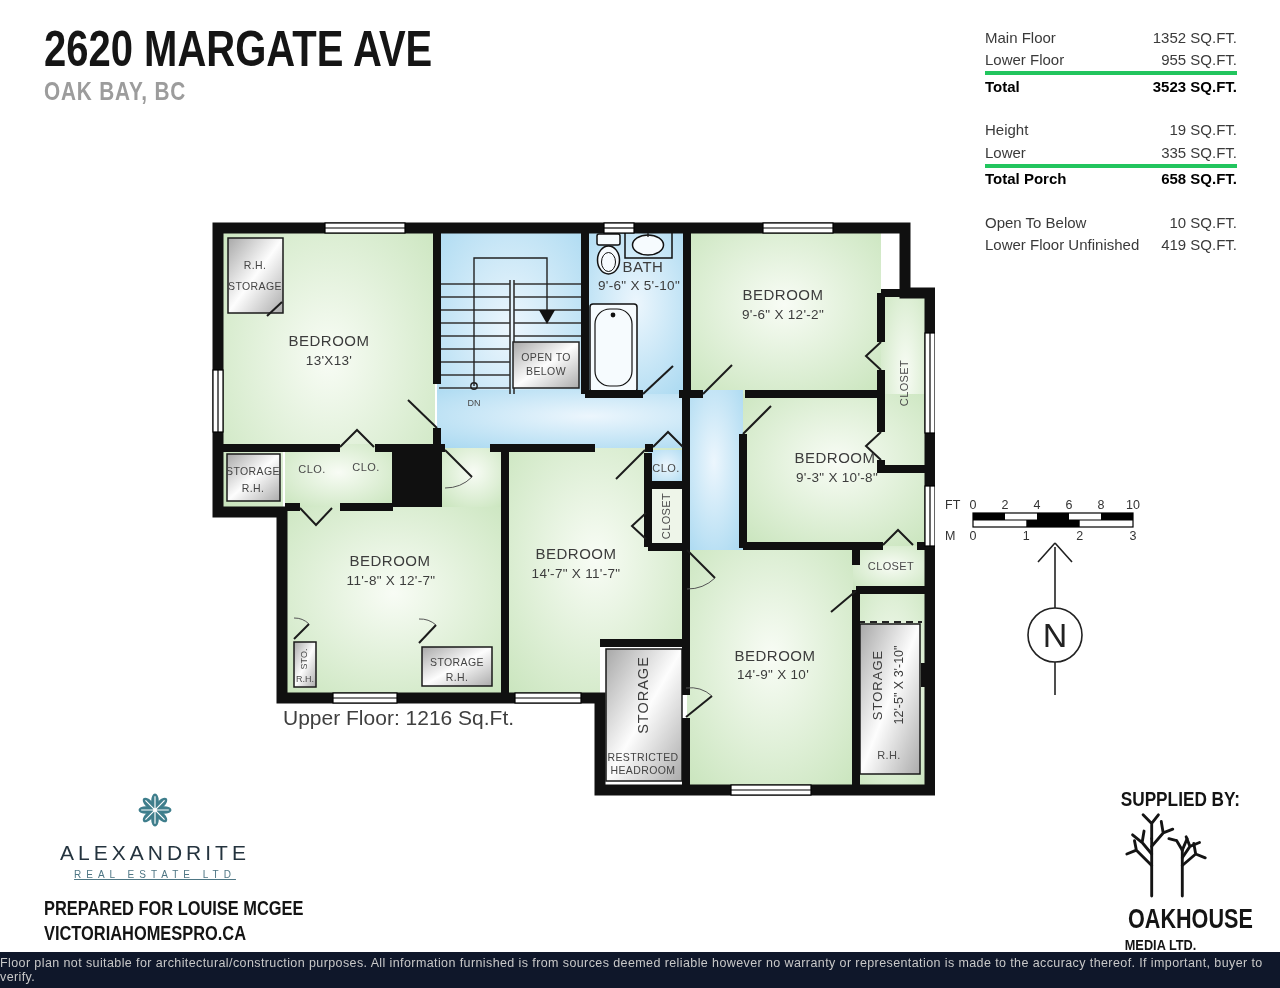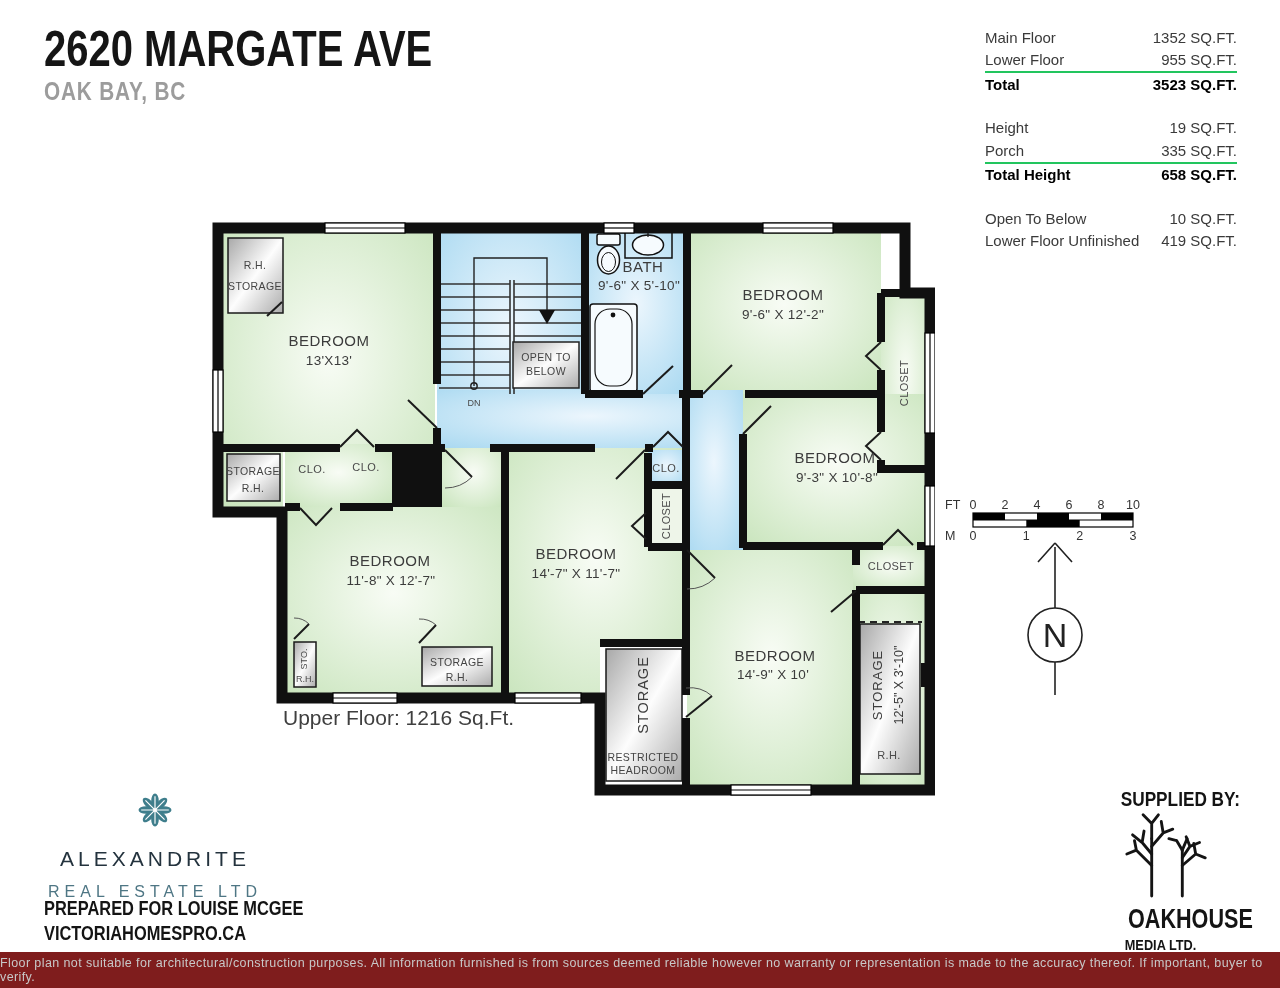--- a/index.html
+++ b/index.html
@@ -9,50 +9,50 @@
 
   
   .title{left:44px;top:20px;font-size:50px;font-weight:800;color:#151515;
          transform:scaleX(.8);transform-origin:0 0;letter-spacing:0;white-space:nowrap;}
   .subtitle{left:44px;top:76px;font-size:26px;font-weight:800;color:#9c9c9c;
          transform:scaleX(.8);transform-origin:0 0;letter-spacing:1px;white-space:nowrap;}
 
   
   .stats{left:985px;top:26px;width:252px;font-size:15px;color:#3a3a3a;}
   .srow{display:flex;justify-content:space-between;align-items:center;height:22.5px;text-align:center;}
-  .srow.total{font-weight:bold;color:#000;border-top:2px solid #22c55e;}
+  .srow.total{font-weight:bold;color:#000;border-top:4px solid #22c55e;}
   .sgap{height:21px;}
 
   
   .plannote{left:283px;top:704px;font-size:21px;color:#3f3f3f;line-height:27px;}
 
   
   .scalebar{left:935px;top:492px;}
   .north{left:1008px;top:535px;}
 
   
   .agency{left:40px;top:793px;width:230px;text-align:center;}
-  .agency-name{font-size:21px;letter-spacing:4px;color:#24333e;margin-top:16px;white-space:nowrap;}
-  .agency-sub{font-size:16px;letter-spacing:5px;color:#4e7684;margin-top:12px;white-space:nowrap;}
+  .agency-name{font-size:21px;letter-spacing:4px;color:#24333e;margin-top:10px;white-space:nowrap;}
+  .agency-sub{font-size:10px;letter-spacing:5px;color:#4e7684;margin-top:4px;white-space:nowrap;text-decoration:underline;}
   .prepared{left:44px;top:897px;font-size:20px;font-weight:800;color:#141414;
             transform:scaleX(.82);transform-origin:0 0;white-space:nowrap;}
   .website{left:44px;top:922px;font-size:20px;font-weight:800;color:#141414;
             transform:scaleX(.82);transform-origin:0 0;white-space:nowrap;}
 
   
   .suppliedby{left:990px;top:787px;width:250px;text-align:right;font-size:21px;font-weight:800;
               color:#141414;transform:scaleX(.82);transform-origin:100% 0;white-space:nowrap;}
   .media{left:1115px;top:810px;width:130px;}
   .media-name{font-size:27px;font-weight:800;color:#141414;transform:scaleX(.8);
               transform-origin:50% 0;margin-top:2px;white-space:nowrap;}
   .media-sub{font-size:15px;font-weight:800;color:#141414;transform:scaleX(.85);
              transform-origin:50% 0;margin-top:1px;white-space:nowrap;}
 
   
-  .disclaimer{left:0;top:952px;width:1280px;height:36px;background:#7f1d1d;
+  .disclaimer{left:0;top:952px;width:1280px;height:36px;background:#0f172a;
               color:#c8c8c8;font-size:12.5px;letter-spacing:.4px;
               display:flex;align-items:center;justify-content:center;}
 
   svg text{font-family:"Liberation Sans",sans-serif;}
   .roomname{font-size:15px;fill:#3c3c3c;letter-spacing:.5px;}
   .roomdims{font-size:13.5px;fill:#3c3c3c;letter-spacing:.3px;}
   .small{font-size:11px;fill:#4a4a4a;letter-spacing:.4px;}
   .tiny{font-size:9px;fill:#4a4a4a;}
   .boxlbl{font-size:10.5px;fill:#444;letter-spacing:.4px;}
 </style>
@@ -74,25 +74,25 @@
   <div class="srow total">
       <span>Total</span>
       <span>3523 SQ.FT.</span>
     </div>
   <div class="sgap"></div>
   <div class="srow">
       <span>Height</span>
       <span>19 SQ.FT.</span>
     </div>
   <div class="srow">
-      <span>Porch</span>
+      <span>Lower</span>
       <span>335 SQ.FT.</span>
     </div>
   <div class="srow total">
-      <span>Total Height</span>
+      <span>Total Porch</span>
       <span>658 SQ.FT.</span>
     </div>
   <div class="sgap"></div>
   <div class="srow">
       <span>Open To Below</span>
       <span>10 SQ.FT.</span>
     </div>
   <div class="srow">
       <span>Lower Floor Unfinished</span>
       <span>419 SQ.FT.</span>

